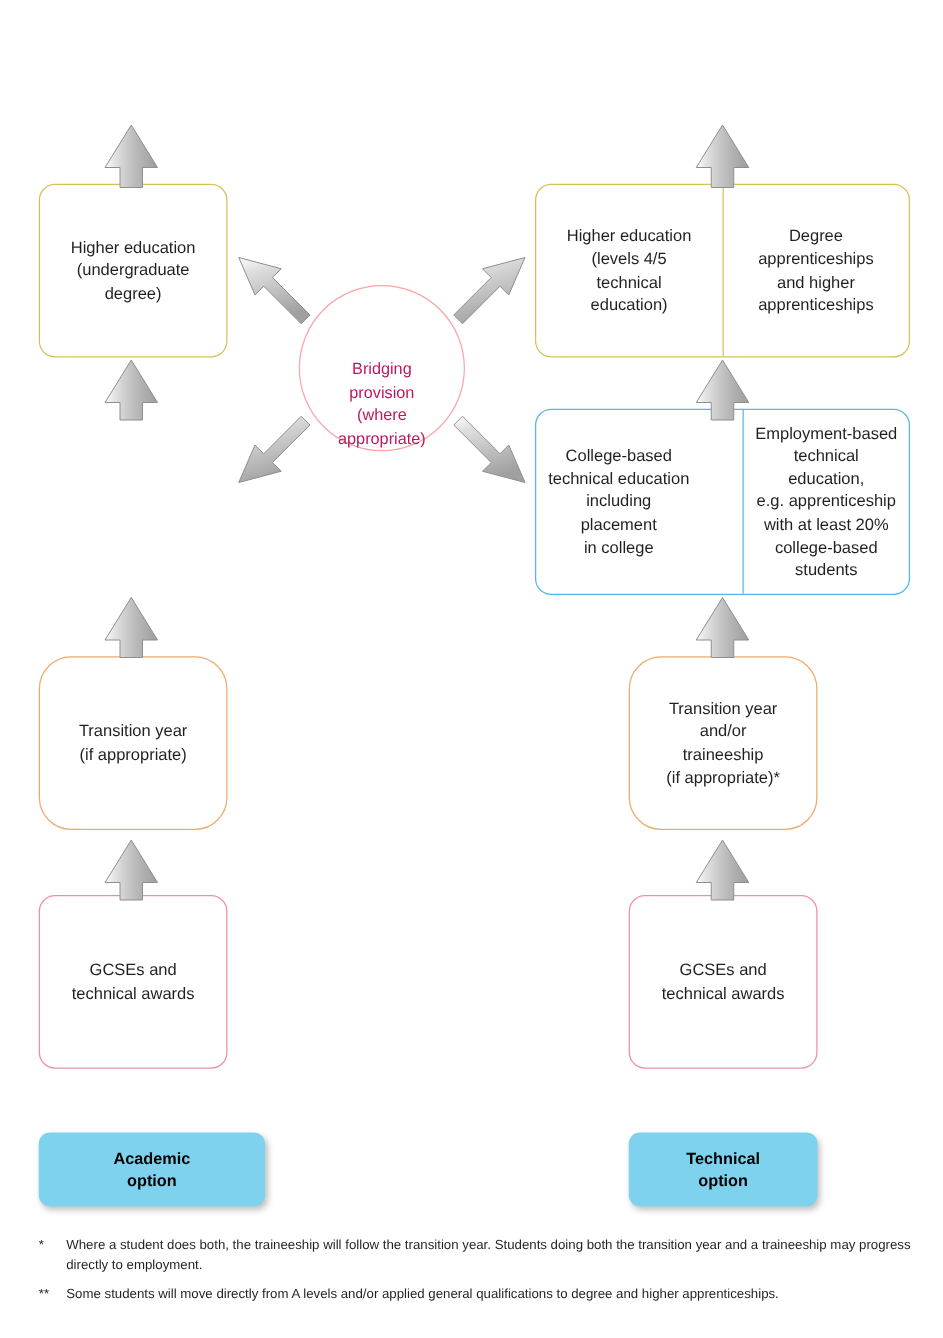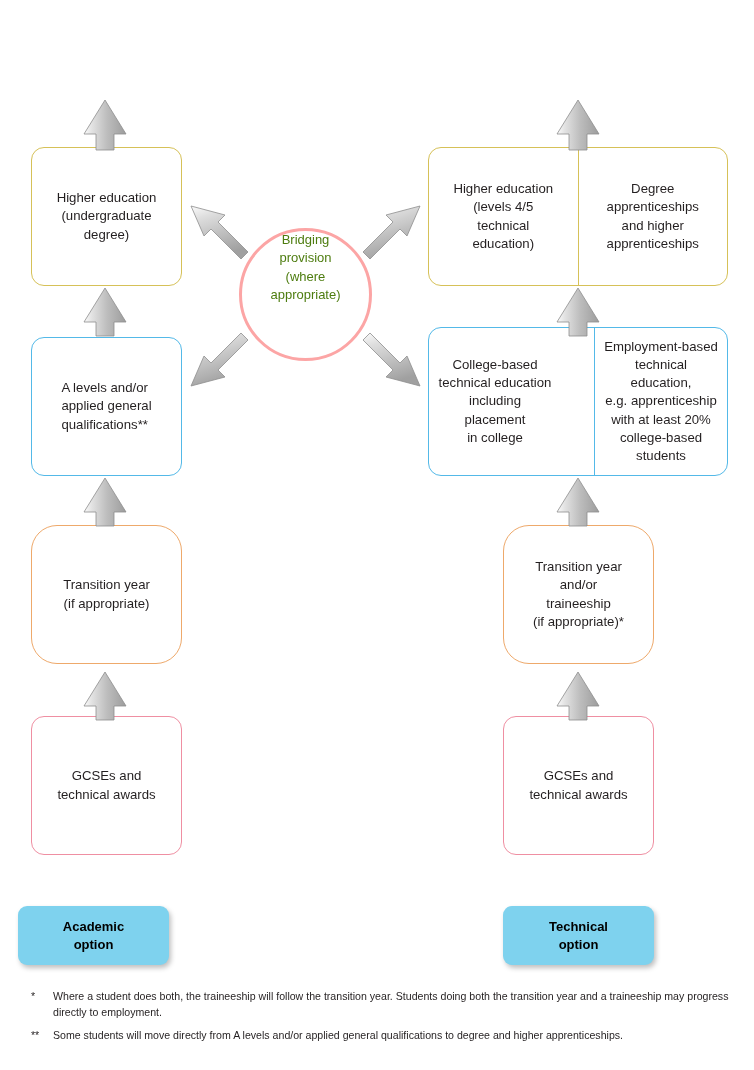--- a/index.html
+++ b/index.html
@@ -51,23 +51,23 @@
     flex:1;display:flex;align-items:center;justify-content:center;
     text-align:center;padding:0 8px;box-sizing:border-box;
   }
   .split.gold .cell+.cell{border-left:1.6px solid #d6c158;}
   .split.blue .cell+.cell{border-left:1.6px solid #53b9e8;margin-left:33px;}
 
   .leftish{text-align:left;}
 
   
   .circle{
-    border-radius:50%;background:#fff;border:3px solid #fca5a5;
-    display:flex;align-items:flex-start;justify-content:center;
-    text-align:center;font-size:13px;line-height:1.42;color:#4d7c0f;
+    border-radius:50%;background:#fff;border:1px solid #fca5a5;
+    display:flex;align-items:flex-end;justify-content:center;
+    text-align:center;font-size:13px;line-height:1.42;color:#be185d;
     z-index:4;
   }
 
   
   #arrows{position:absolute;left:0;top:0;width:754px;height:1070px;z-index:1;}
 
   
   .foot{
     position:absolute;display:flex;font-size:10.6px;line-height:1.55;color:#231f20;
   }
@@ -174,27 +174,20 @@
 
   <div class="node circle" style="left:239px;top:228px;width:133px;height:133px;">
     <div>
       <div>Bridging</div>
       <div>provision</div>
       <div>(where</div>
       <div>appropriate)</div>
     </div>
   </div>
 
-  <div class="node obox blue" style="left:31px;top:337px;width:151px;height:139px;">
-    <div class="pad leftish">
-      <div>A levels and/or</div>
-      <div>applied general</div>
-      <div>qualifications**</div>
-    </div>
-  </div>
 
   <div class="node obox blue split" style="left:428px;top:327px;width:300px;height:149px;">
     <div class="cell">
       <div>
         <div>College-based</div>
         <div>technical education</div>
         <div>including placement</div>
         <div>in college</div>
       </div>
     </div>
@@ -233,21 +226,21 @@
     </div>
   </div>
 
   <div class="node obox pink" style="left:503px;top:716px;width:151px;height:139px;">
     <div class="pad">
       <div>GCSEs and</div>
       <div>technical awards</div>
     </div>
   </div>
 
-  <div class="node pill" style="left:18px;top:906px;width:151px;height:59px;">
+  <div class="node pill" style="left:31px;top:906px;width:181px;height:59px;">
     <div>
       <div>Academic</div>
       <div>option</div>
     </div>
   </div>
 
   <div class="node pill" style="left:503px;top:906px;width:151px;height:59px;">
     <div>
       <div>Technical</div>
       <div>option</div>

